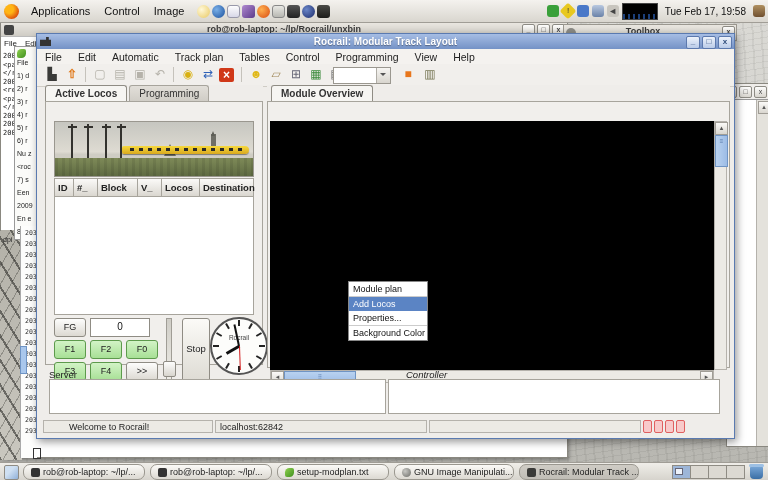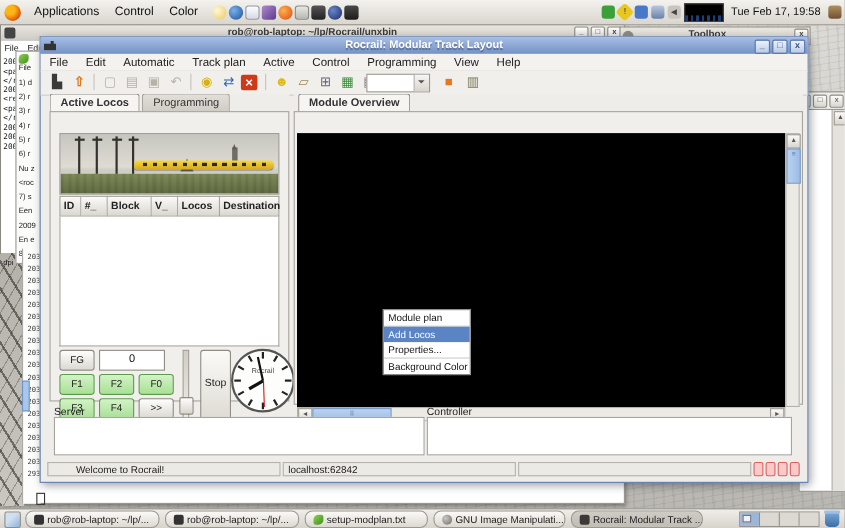--- a/index.html
+++ b/index.html
@@ -276,21 +276,21 @@
         <div class="rocbtn">□</div>
         <div class="rocbtn">x</div>
       </div>
     </div>
 
     <div class="rocmenu">
         <div>File</div>
         <div>Edit</div>
         <div>Automatic</div>
         <div>Track plan</div>
-        <div>Active</div>
+        <div>Tables</div>
         <div>Control</div>
         <div>Programming</div>
         <div>View</div>
         <div>Help</div>
       </div>
 
     <div class="roctools">
       <div class="ti" style="left:6px;color:#3a3a38;">▙</div>
       <div class="ti" style="left:26px;color:#e07818;font-weight:bold;">⇧</div>
       <div class="tsep" style="left:48px;"></div>
@@ -402,39 +402,39 @@
           <div class="ctxitem hl">Add Locos</div>
           <div class="ctxitem">Properties...</div>
           <div class="ctxsep"></div>
           <div class="ctxitem">Background Color</div>
         </div>
       </div>
     </div>
 
     <div class="seclabel" style="left:12px;top:335px;">Server</div>
     <div class="secbox" style="left:12px;top:345px;width:335px;height:33px;"></div>
-    <div class="seclabel" style="left:351px;top:335px;">Controller</div>
+    <div class="seclabel" style="left:369px;top:335px;font-style:italic;">Controller</div>
     <div class="secbox" style="left:351px;top:345px;width:330px;height:33px;"></div>
 
     <div class="statusbar">
-      <div class="stcell" style="width:212px;margin-left:6px;padding-left:25px;">Welcome to Rocrail!</div>
+      <div class="stcell" style="width:170px;margin-left:6px;padding-left:25px;">Welcome to Rocrail!</div>
       <div class="stcell" style="width:212px;">localhost:62842</div>
       <div class="stcell" style="width:212px;"></div>
       <div class="lamp"></div>
       <div class="lamp"></div>
       <div class="lamp"></div>
       <div class="lamp"></div>
     </div>
   </div>
 
   <div class="abs toppanel">
     <div class="logo"></div>
     <div class="pmenu">Applications</div>
     <div class="pmenu">Control</div>
-    <div class="pmenu">Color</div>
+    <div class="pmenu">Image</div>
     <div class="launchers">
       <div class="lch" style="background:radial-gradient(circle at 35% 35%,#fff8d8,#e8c860);border-radius:50%;"></div>
       <div class="lch" style="background:radial-gradient(circle at 35% 35%,#7ab0e8,#1a4f9c);border-radius:50%;"></div>
       <div class="lch" style="background:linear-gradient(#fdfdfd,#d8d8e8);border:1px solid #99a;box-sizing:border-box;"></div>
       <div class="lch" style="background:linear-gradient(135deg,#b08ad0,#5c3a8a);"></div>
       <div class="lch" style="background:radial-gradient(circle at 35% 35%,#ffb050,#d84a10);border-radius:50%;"></div>
       <div class="lch" style="background:linear-gradient(#e8e8e4,#b8b8b2);border:1px solid #888;box-sizing:border-box;"></div>
       <div class="lch" style="background:linear-gradient(#555,#222);"></div>
       <div class="lch" style="background:radial-gradient(circle at 35% 35%,#6a86c8,#1a2a6a);border-radius:50%;"></div>
       <div class="lch" style="background:linear-gradient(#4a4a46,#1c1c1a);"></div>

